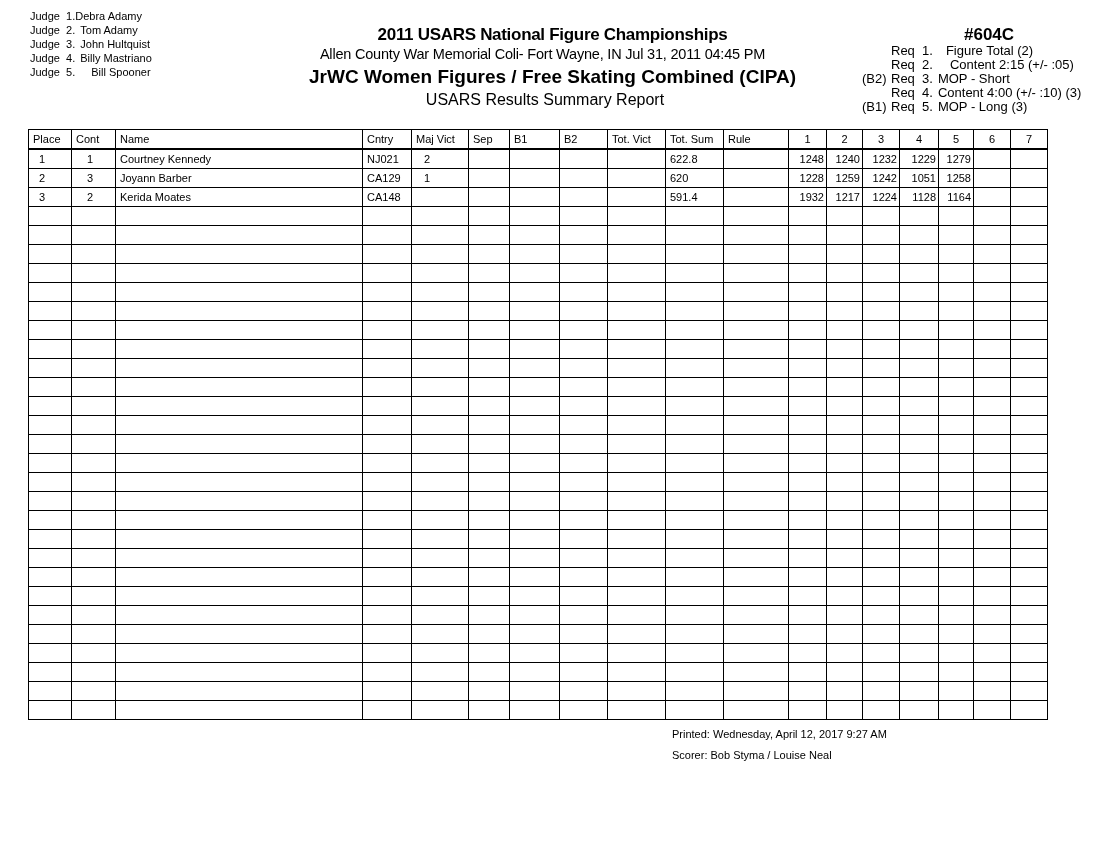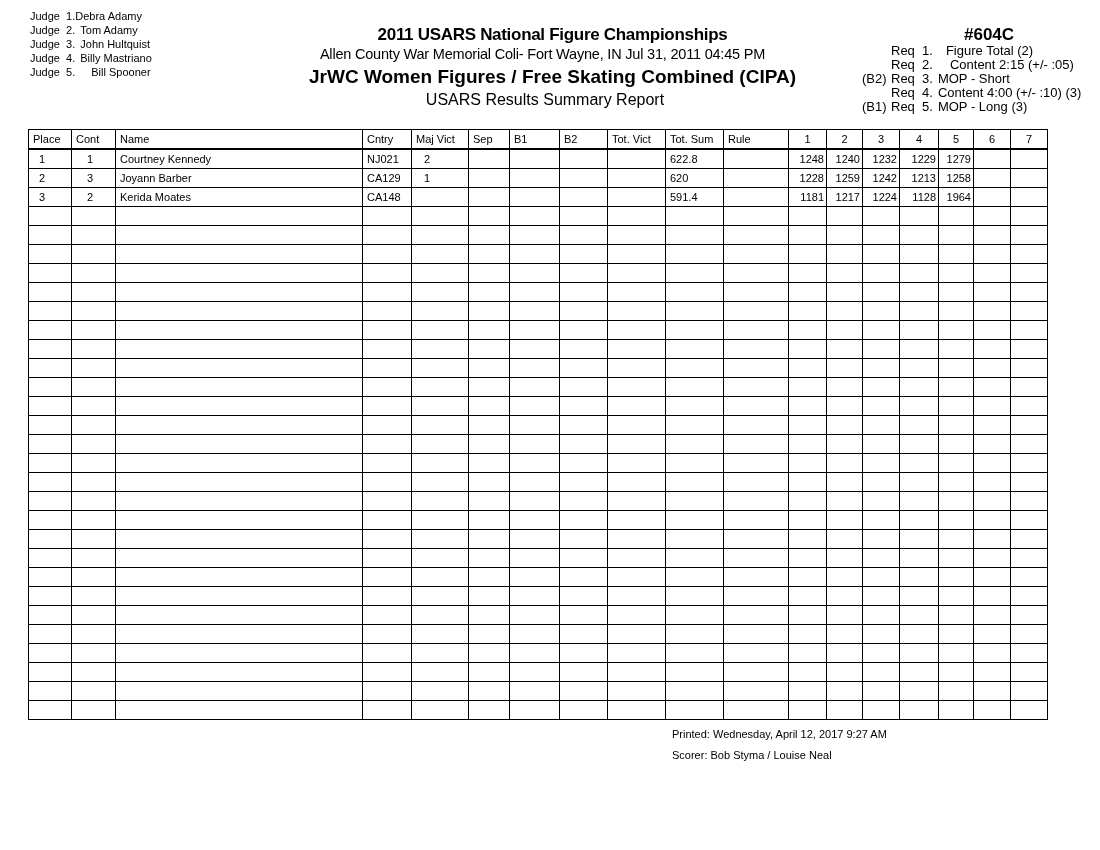--- a/index.html
+++ b/index.html
@@ -122,42 +122,42 @@
         <td style="padding-left: 12px;">1</td>
         <td></td>
         <td></td>
         <td></td>
         <td></td>
         <td>620</td>
         <td></td>
         <td class="r">1228</td>
         <td class="r">1259</td>
         <td class="r">1242</td>
-        <td class="r">1213</td>
+        <td class="r">1051</td>
         <td class="r">1258</td>
         <td></td>
         <td></td>
       </tr>
       <tr>
         <td style="padding-left: 10px;">3</td>
         <td style="padding-left: 15px;">2</td>
         <td>Kerida Moates</td>
         <td>CA148</td>
         <td style="padding-left: 12px;"></td>
         <td></td>
         <td></td>
         <td></td>
         <td></td>
         <td>591.4</td>
         <td></td>
-        <td class="r">1181</td>
+        <td class="r">1932</td>
         <td class="r">1217</td>
         <td class="r">1224</td>
         <td class="r">1128</td>
-        <td class="r">1964</td>
+        <td class="r">1164</td>
         <td></td>
         <td></td>
       </tr>
       <tr>
         <td style="padding-left: 10px;"></td>
         <td style="padding-left: 15px;"></td>
         <td></td>
         <td></td>
         <td style="padding-left: 12px;"></td>
         <td></td>

